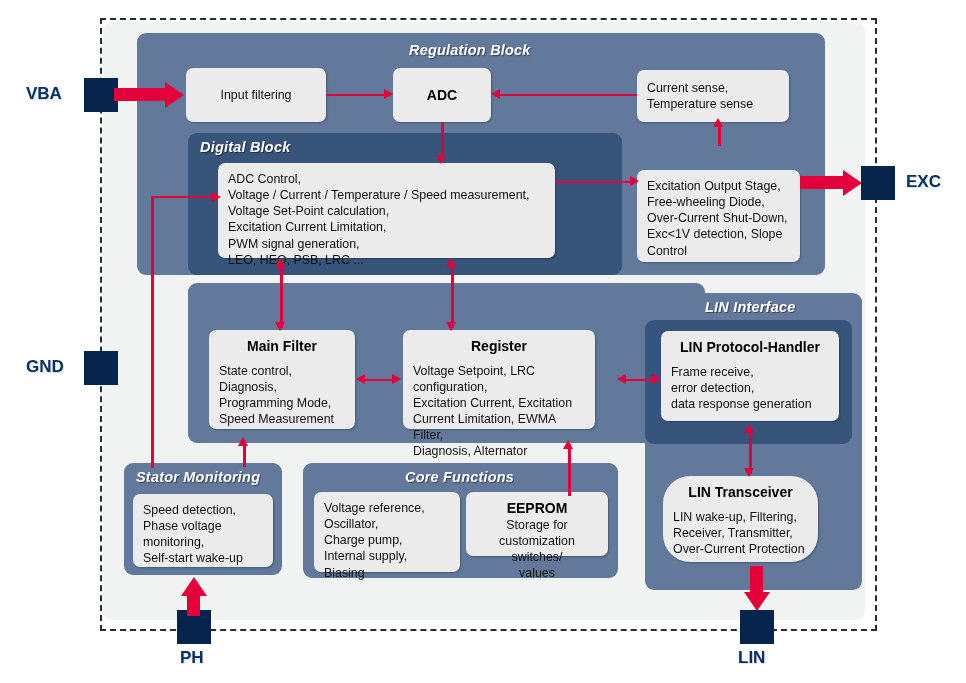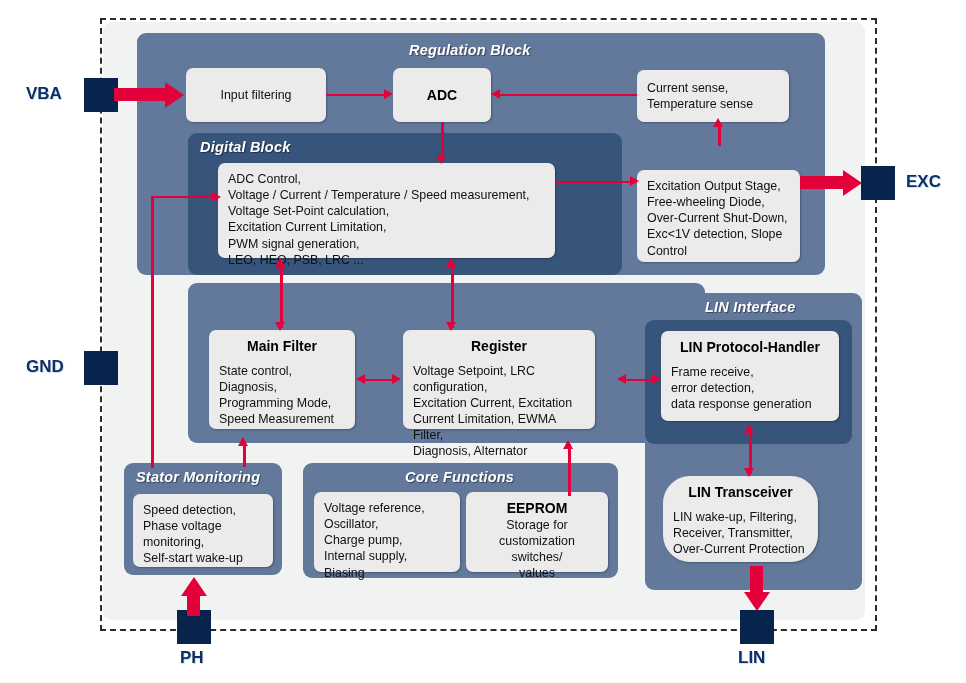--- a/index.html
+++ b/index.html
@@ -155,21 +155,21 @@
   <div class="panel-title" style="left:405px;top:469px;">Core Functions</div>
 
   <div class="box pad" style="left:314px;top:492px;width:146px;height:80px;">
     <span class="box-body">Voltage reference,
 Oscillator,
 Charge pump,
 Internal supply,
 Biasing</span>
   </div>
 
-  <div class="box pad" style="left:466px;top:492px;width:142px;height:80px;">
+  <div class="box pad" style="left:466px;top:492px;width:142px;height:64px;">
     <span class="box-head">EEPROM</span>
     <span class="box-body center" style="margin-top:0;">Storage for
 customization switches/
 values</span>
   </div>
 
   <div class="ln lnh" style="left:326px;top:94px;width:58px;"></div>
   <div class="arw arw-r" style="left:384px;top:89px;"></div>
 
   <div class="ln lnh" style="left:500px;top:94px;width:137px;"></div>

